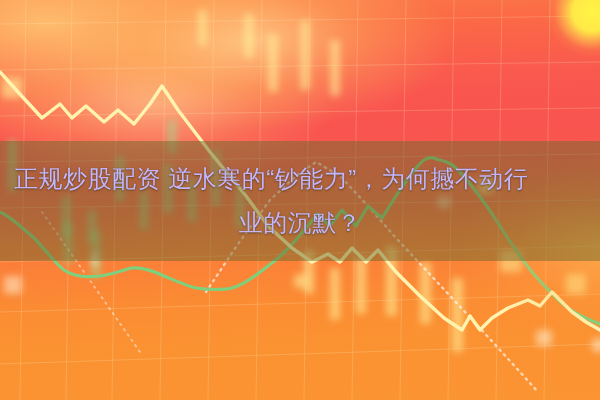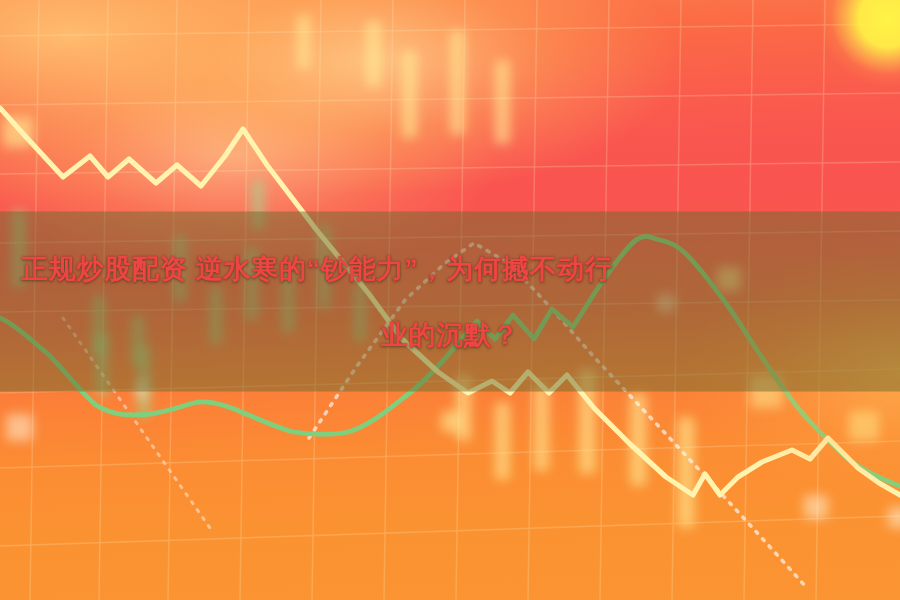--- a/index.html
+++ b/index.html
@@ -128,23 +128,23 @@
     height: 120px;
     display: flex;
     flex-direction: column;
     align-items: center;
     justify-content: center;
     gap: 4px;
     padding: 0 8px;
     box-sizing: border-box;
   }
   .hl-line {
-    color: #ef4444;
-    font-size: 18px;
-    font-weight: bold;
+    color: #c4b5fd;
+    font-size: 24px;
+    font-weight: normal;
     letter-spacing: 0.5px;
     line-height: 40px;
     text-align: center;
     white-space: nowrap;
     text-shadow:
       0 1px 2px rgba(60,50,20,0.55),
       0 0 1px rgba(60,50,20,0.50);
   }
   .hl-line-1 { align-self: stretch; text-align: left; padding-left: 6px; }
   .hl-line-2 { align-self: center; }

